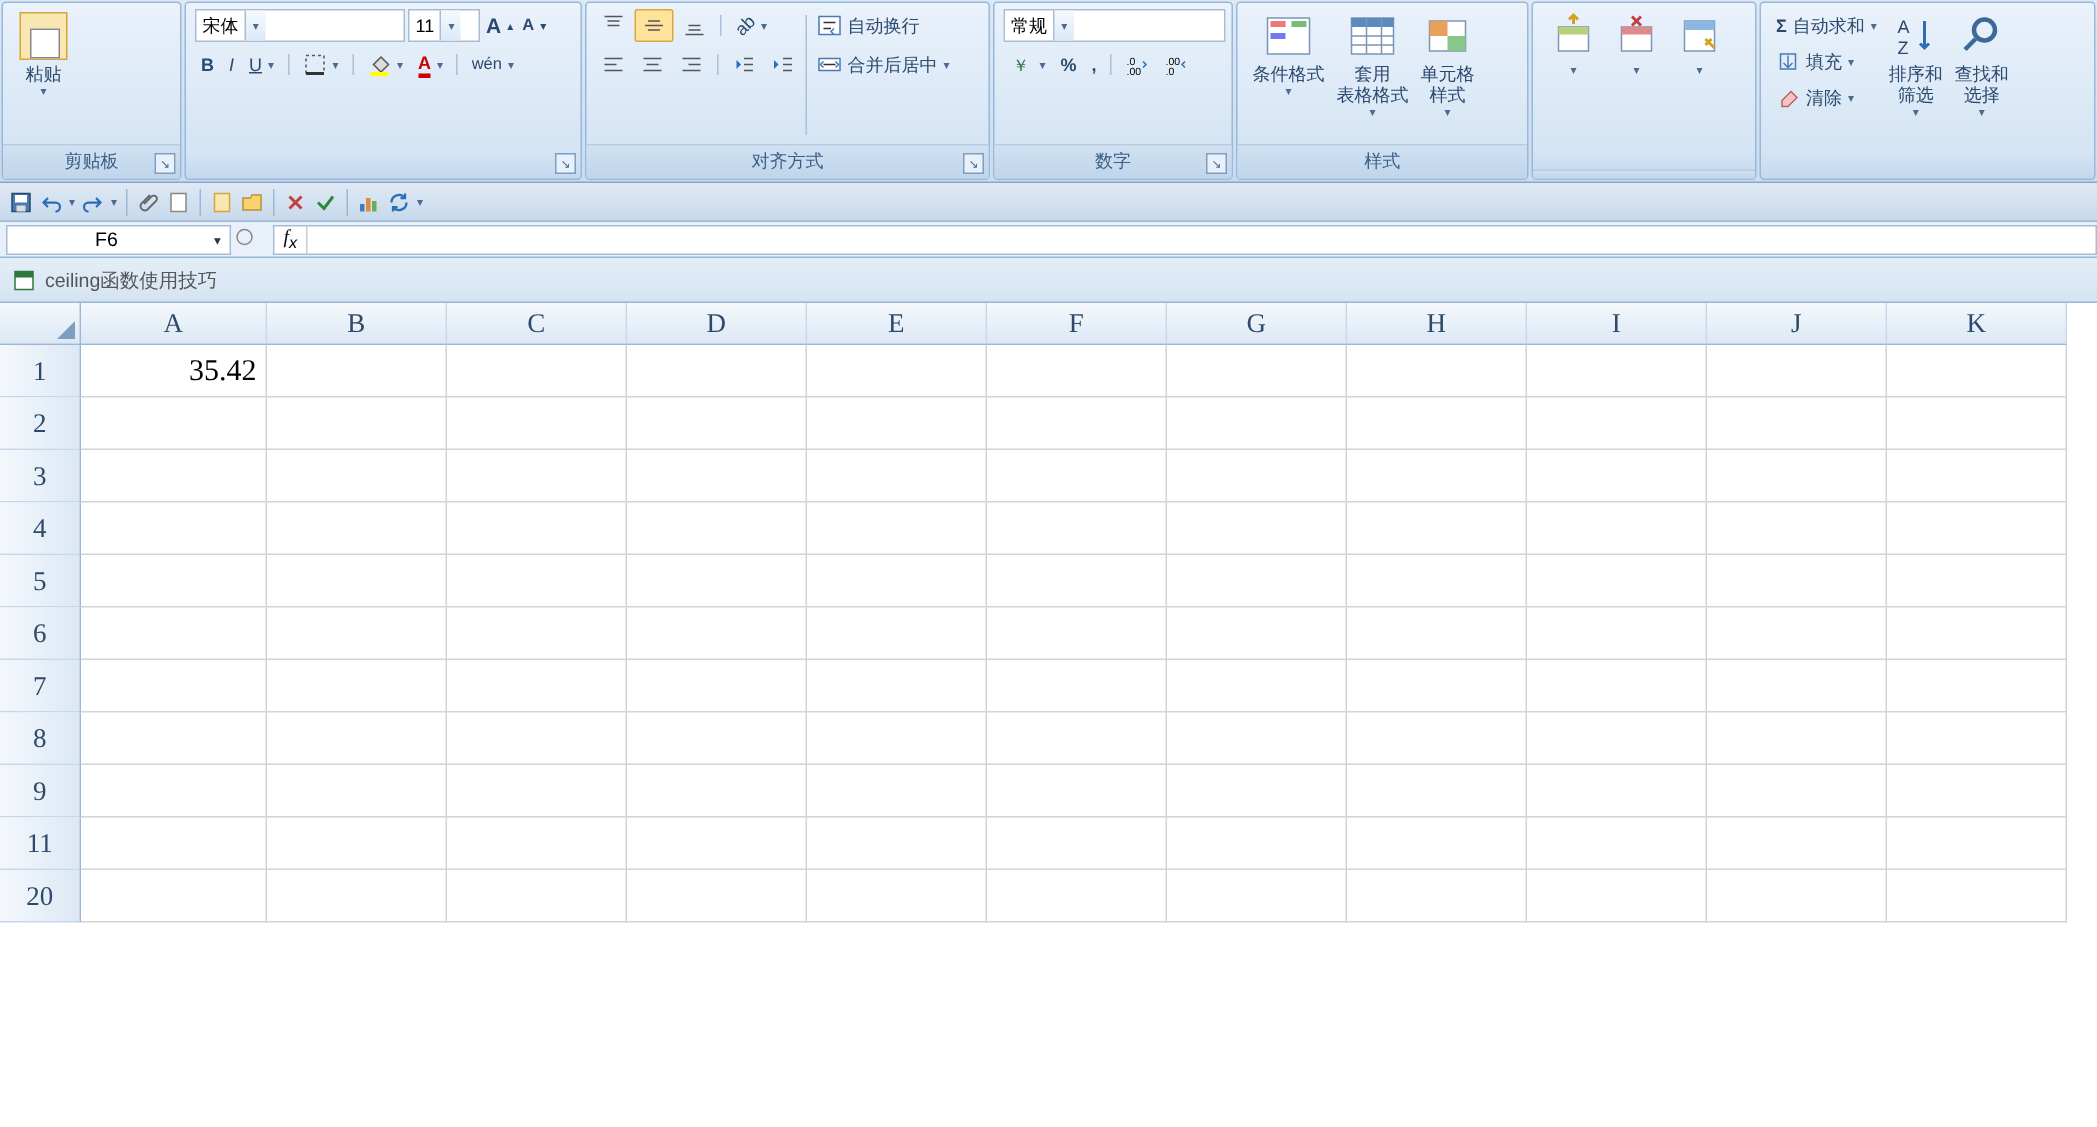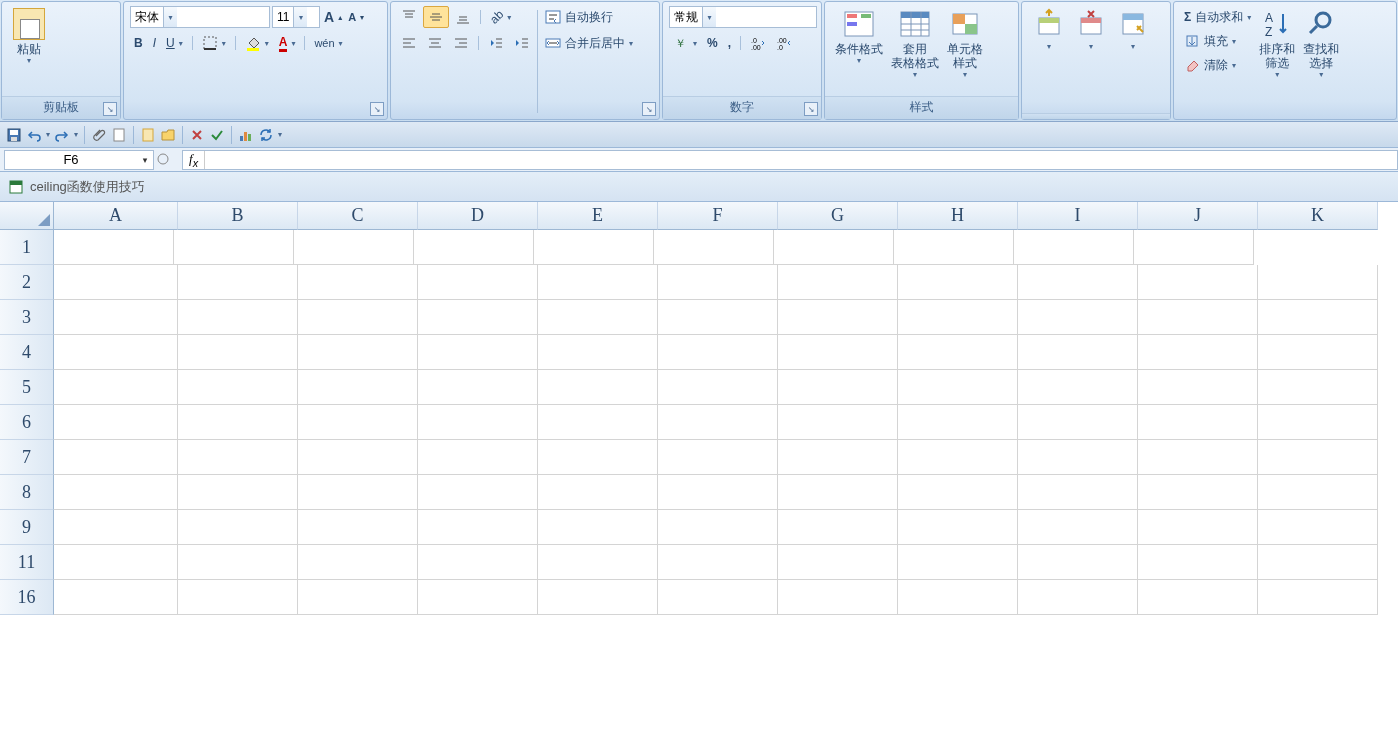--- a/index.html
+++ b/index.html
@@ -226,20 +226,21 @@
           <svg class="icon16" viewBox="0 0 16 16">
               <rect x="1" y="4" width="14" height="8" fill="#fff" stroke="#4a7ab5"></rect>
               <path d="M4 8h8" stroke="#333"></path>
               <path d="M4 6l-2 2 2 2M12 6l2 2-2 2" stroke="#4a7ab5" fill="none"></path>
             </svg>
           <span>合并后居中</span>
           <span class="drop-arrow">▾</span>
         </div>
       </div>
     </div>
+    <div class="group-title">对齐方式</div>
     <div class="group-launcher">↘</div>
   </div>
 
   <div class="ribbon-group" style="width:160px">
     <div class="group-body col" style="gap:4px">
       <div class="combo" style="width:148px">
         <span class="combo-text">常规</span>
         <span class="combo-btn">▾</span>
       </div>
       <div class="row">
@@ -484,20 +485,21 @@
         <div class="col-h" style="width: 120px;">G</div>
         <div class="col-h" style="width: 120px;">H</div>
         <div class="col-h" style="width: 120px;">I</div>
         <div class="col-h" style="width: 120px;">J</div>
         <div class="col-h" style="width: 120px;">K</div>
       </div>
   </div>
   <div class="rows" id="rows-container">
       <div class="sheet-row">
         <div class="row-h">1</div>
+        <div class="cell" style="width: 124px;">35.42</div>
         <div class="cell" style="width: 120px;"></div>
         <div class="cell" style="width: 120px;"></div>
         <div class="cell" style="width: 120px;"></div>
         <div class="cell" style="width: 120px;"></div>
         <div class="cell" style="width: 120px;"></div>
         <div class="cell" style="width: 120px;"></div>
         <div class="cell" style="width: 120px;"></div>
         <div class="cell" style="width: 120px;"></div>
         <div class="cell" style="width: 120px;"></div>
         <div class="cell" style="width: 120px;"></div>
@@ -622,21 +624,21 @@
         <div class="cell" style="width: 120px;"></div>
         <div class="cell" style="width: 120px;"></div>
         <div class="cell" style="width: 120px;"></div>
         <div class="cell" style="width: 120px;"></div>
         <div class="cell" style="width: 120px;"></div>
         <div class="cell" style="width: 120px;"></div>
         <div class="cell" style="width: 120px;"></div>
         <div class="cell" style="width: 120px;"></div>
       </div>
       <div class="sheet-row">
-        <div class="row-h">16</div>
+        <div class="row-h">20</div>
         <div class="cell" style="width: 124px;"></div>
         <div class="cell" style="width: 120px;"></div>
         <div class="cell" style="width: 120px;"></div>
         <div class="cell" style="width: 120px;"></div>
         <div class="cell" style="width: 120px;"></div>
         <div class="cell" style="width: 120px;"></div>
         <div class="cell" style="width: 120px;"></div>
         <div class="cell" style="width: 120px;"></div>
         <div class="cell" style="width: 120px;"></div>
         <div class="cell" style="width: 120px;"></div>

